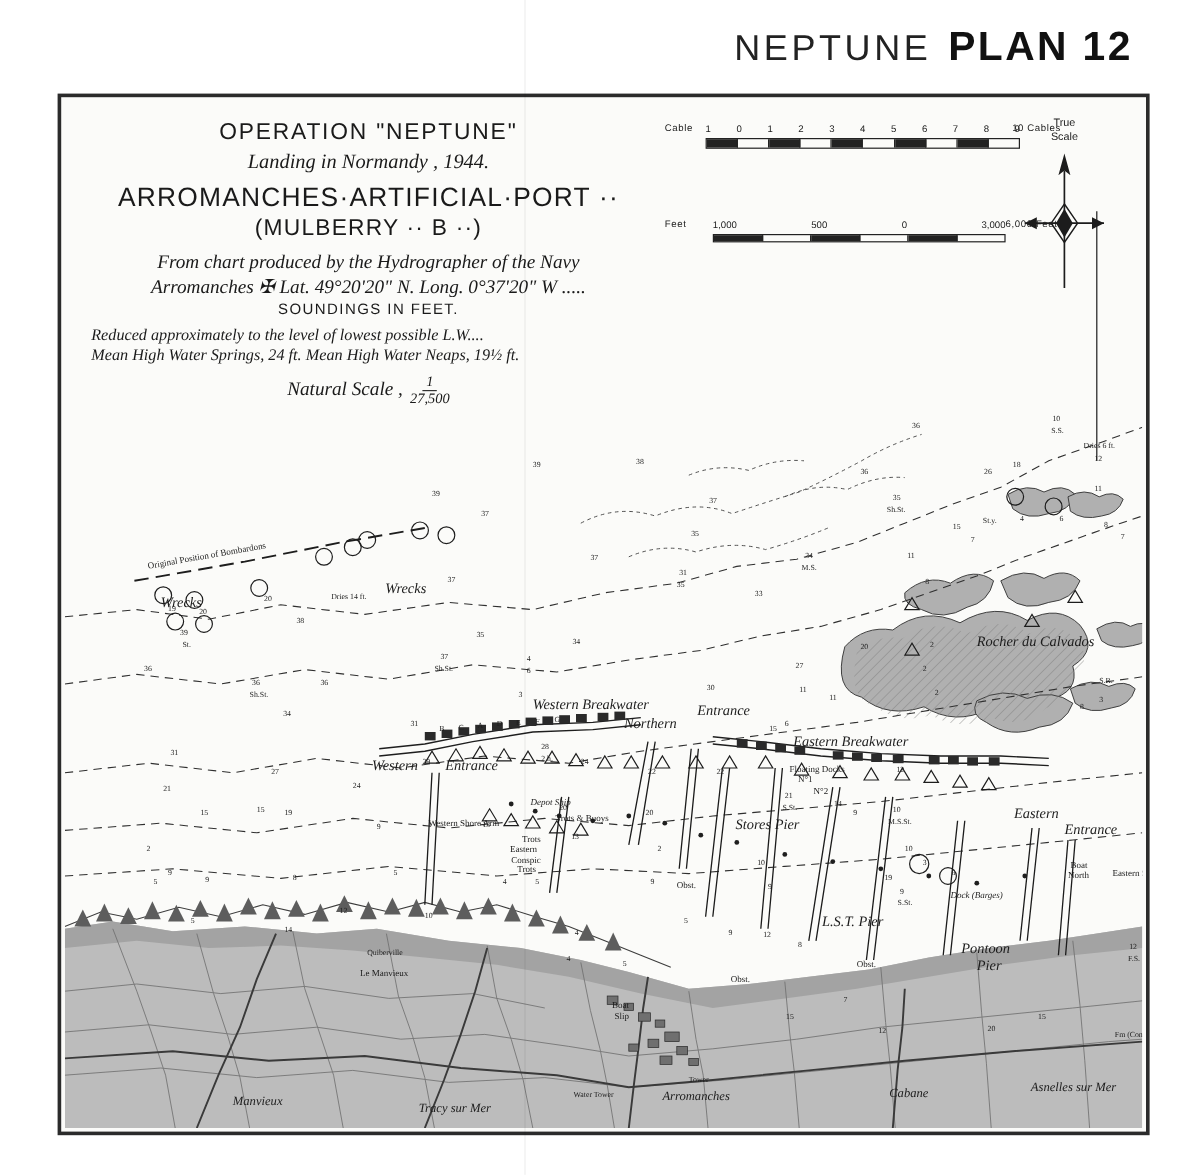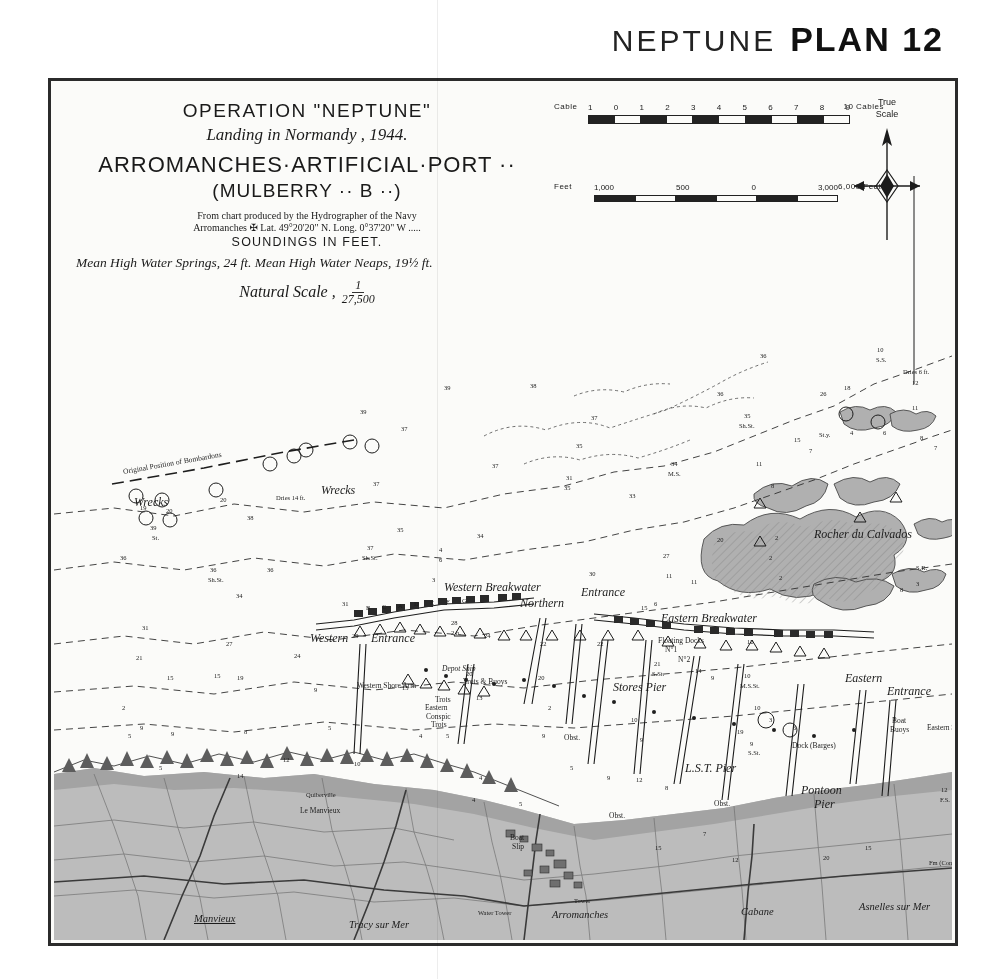--- a/index.html
+++ b/index.html
@@ -83,21 +83,22 @@
     letter-spacing: 1px;
     margin: 3px 0 2px 0;
   }
   .t-mulberry {
     font-family: "Liberation Sans", sans-serif;
     font-size: 19px;
     letter-spacing: 1px;
     margin: 2px 0 8px 0;
   }
   .t-line {
-    font-size: 10px;
+    font-style: italic;
+    font-size: 16px;
     margin: 1px 0;
   }
   .t-line.indent { padding-left: 30px; }
   .t-soundings {
     font-family: "Liberation Sans", sans-serif;
     font-size: 12.5px;
     letter-spacing: 1.2px;
     margin: 2px 0 6px 0;
   }
   .t-small {
@@ -475,20 +476,21 @@
     </div>
 
     <div class="title-block">
       <div class="t-op">OPERATION "NEPTUNE"</div>
       <div class="t-sub">Landing in Normandy , 1944.</div>
       <div class="t-port">ARROMANCHES·ARTIFICIAL·PORT ··</div>
       <div class="t-mulberry">(MULBERRY ·· B ··)</div>
       <div class="t-line">From chart produced by the Hydrographer of the Navy</div>
       <div class="t-line">Arromanches ✠ Lat. 49°20'20" N. Long. 0°37'20" W .....</div>
       <div class="t-soundings">SOUNDINGS IN FEET.</div>
+      <div class="t-small">Reduced approximately to the level of lowest possible L.W....</div>
       <div class="t-small">Mean High Water Springs, 24 ft. Mean High Water Neaps, 19½ ft.</div>
       <div class="t-scale">
         <span>Natural Scale ,</span>
         <span class="frac">
           <span class="num">1</span>
           <span class="den">27,500</span>
         </span>
       </div>
     </div>
 
@@ -573,35 +575,35 @@
         <div class="anno small " style="left: 388px; top: 581px; font-style: italic;">Depot Ship</div>
         <div class="anno small " style="left: 604px; top: 553px;">Floating Docks</div>
         <div class="anno small " style="left: 611px; top: 562px;">N°1</div>
         <div class="anno small " style="left: 624px; top: 572px;">N°2</div>
         <div class="anno small " style="left: 409px; top: 594px;">Trots &amp; Buoys</div>
         <div class="anno small " style="left: 381px; top: 612px;">Trots</div>
         <div class="anno small " style="left: 371px; top: 620px;">Eastern</div>
         <div class="anno small " style="left: 372px; top: 629px;">Conspic</div>
         <div class="anno small " style="left: 377px; top: 637px;">Trots</div>
         <div class="anno small " style="left: 838px; top: 633px;">Boat</div>
-        <div class="anno small " style="left: 836px; top: 642px;">Buoys</div>
-        <div class="anno small " style="left: 738px; top: 658px;">Dock (Barges)</div>
+        <div class="anno small " style="left: 836px; top: 642px;">North</div>
+        <div class="anno small " style="left: 738px; top: 658px; font-style: italic;">Dock (Barges)</div>
         <div class="anno small " style="left: 456px; top: 750px;">Boat</div>
         <div class="anno small " style="left: 458px; top: 759px;">Slip</div>
         <div class="anno small " style="left: 510px; top: 650px;">Obst.</div>
         <div class="anno small " style="left: 555px; top: 728px;">Obst.</div>
         <div class="anno small " style="left: 660px; top: 716px;">Obst.</div>
         <div class="anno lbl " style="left: 80px; top: 412px;">Wrecks</div>
         <div class="anno lbl " style="left: 267px; top: 400px;">Wrecks</div>
         <div class="anno small rot " style="left: 70px; top: 384px; transform: rotate(-10deg);">Original Position of Bombardons</div>
         <div class="anno tiny " style="left: 222px; top: 410px;">Dries 14 ft.</div>
         <div class="anno tiny " style="left: 849px; top: 284px;">Dries 6 ft.</div>
         <div class="anno small " style="left: 303px; top: 598px;">Western Shore Arm</div>
         <div class="anno small " style="left: 873px; top: 640px;">Eastern Shore Arm</div>
-        <div class="anno town " style="left: 140px; top: 829px; text-decoration: underline;">Manvieux</div>
+        <div class="anno town " style="left: 140px; top: 829px;">Manvieux</div>
         <div class="anno town " style="left: 295px; top: 835px;">Tracy sur Mer</div>
         <div class="anno town " style="left: 498px; top: 825px;">Arromanches</div>
         <div class="anno town " style="left: 687px; top: 822px;">Cabane</div>
         <div class="anno town " style="left: 805px; top: 817px;">Asnelles sur Mer</div>
         <div class="anno small " style="left: 246px; top: 723px;">Le Manvieux</div>
         <div class="anno tiny " style="left: 252px; top: 707px;">Quiberville</div>
         <div class="anno tiny " style="left: 520px; top: 813px;">Tower</div>
         <div class="anno tiny " style="left: 424px; top: 825px;">Water Tower</div>
         <div class="anno tiny " style="left: 875px; top: 775px;">Fm (Conspic)</div>
         <div class="anno  tiny" style="left: 706px; top: 268px;">36</div>

